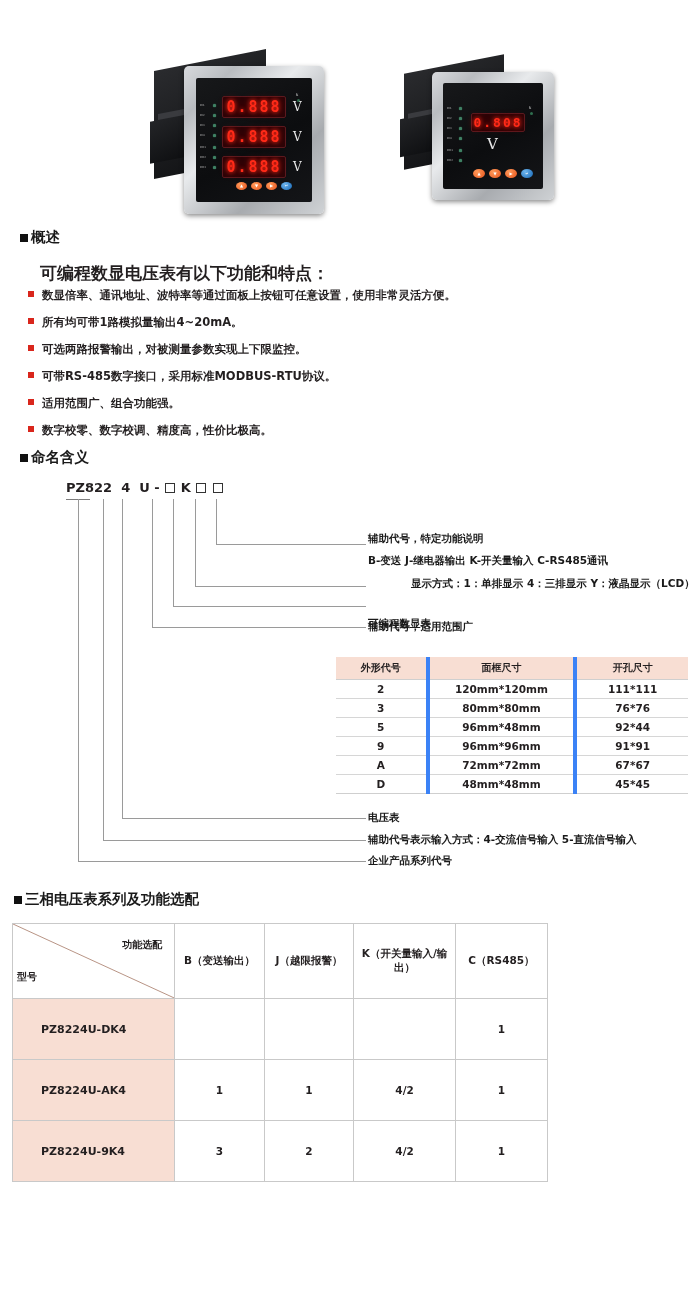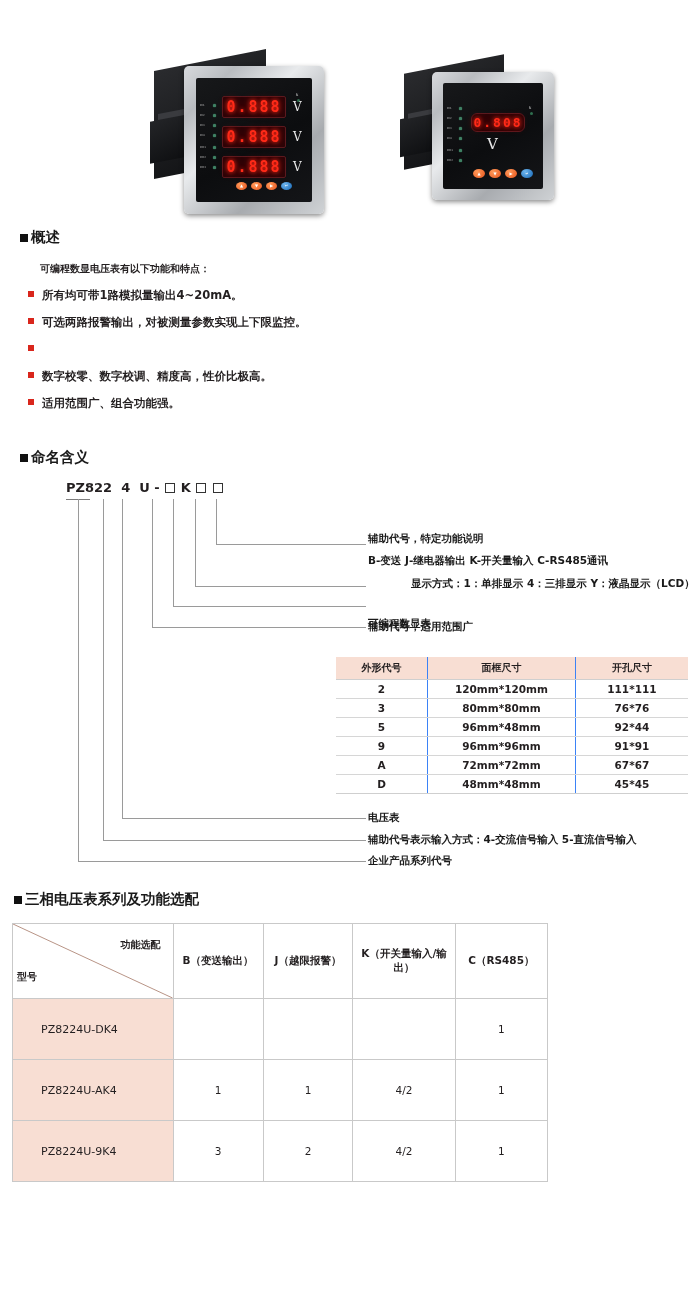--- a/index.html
+++ b/index.html
@@ -60,21 +60,21 @@
 
   
   .sect{
     font-size:14.5px;font-weight:700;color:#1a1a1a;
     display:flex;align-items:center;gap:3px;
   }
   .sq{display:inline-block;width:8px;height:8px;background:#111;}
   .sq.red{width:6px;height:6px;background:#d9261c;}
 
   #overview-heading{position:absolute;left:20px;top:228px;}
-  #overview-intro{position:absolute;left:40px;top:262px;font-size:10px;font-weight:700;}
+  #overview-intro{position:absolute;left:40px;top:262px;font-size:17px;font-weight:700;}
   #feature-list{position:absolute;left:28px;top:288px;width:640px;}
   .feat{display:flex;align-items:flex-start;gap:8px;height:27px;}
   .feat .txt{font-size:11.5px;font-weight:700;line-height:12px;padding-top:1px;}
   .feat .sq.red{margin-top:3px;flex:none;}
 
   #naming-heading{position:absolute;left:20px;top:448px;}
 
   
   #naming-diagram{position:absolute;left:0;top:470px;width:700px;height:410px;}
   #code-string{
@@ -103,21 +103,21 @@
     border-collapse:collapse;font-size:10px;font-weight:700;
   }
   #dim-table th{
     background:#f8ded3;font-weight:700;padding:4px 0;text-align:center;
     border-bottom:1px solid #cfcfcf;
   }
   #dim-table td{
     padding:3px 0;text-align:center;border-bottom:1px solid #d6d6d6;
     font-size:10.5px;
   }
-  #dim-table th+th,#dim-table td+td{border-left:1px solid #3b82f6;}
+  #dim-table th+th,#dim-table td+td{border-left:4px solid #3b82f6;}
   #dim-table tr:last-child td{border-bottom:1px solid #cfcfcf;}
 
   
   #series-heading{position:absolute;left:14px;top:890px;}
   #series-table{
     position:absolute;left:12px;top:923px;
     width:536px;border-collapse:collapse;
     font-size:10.5px;
   }
   #series-table td,#series-table th{
@@ -133,21 +133,21 @@
   th.corner .diag{
     position:absolute;left:0;top:0;width:100%;height:100%;overflow:hidden;
   }
   th.corner .diag svg{display:block;width:100%;height:100%;}
   th.corner .fn{
     position:absolute;right:12px;top:14px;font-weight:700;font-size:10px;
   }
   th.corner .md{
     position:absolute;left:4px;bottom:14px;font-weight:700;font-size:10px;
   }
-  #series-table tbody td{height:58px;font-weight:400;}
+  #series-table tbody td{height:58px;font-weight:700;}
   #series-table tbody td.model{
     background:#f8ded3;text-align:left;padding-left:28px;font-size:11px;
   }
 </style>
 </head>
 <body>
 
 <div class="photos">
 
   <div class="meter" style="left:148px;top:14px;width:195px;height:190px;">
@@ -228,21 +228,21 @@
           <div class="ledlabel" style="left:4px;top:44px;">DI3</div>
           <div class="led" style="left:16px;top:44px;"></div>
           <div class="ledlabel" style="left:4px;top:54px;">DI4</div>
           <div class="led" style="left:16px;top:54px;"></div>
           <div class="ledlabel" style="left:4px;top:66px;">DO1</div>
           <div class="led" style="left:16px;top:66px;"></div>
           <div class="ledlabel" style="left:4px;top:76px;">DO2</div>
           <div class="led" style="left:16px;top:76px;"></div>
         </div>
 
-        <div class="lcdrow" style="left:28px;top:30px;width:52px;height:17px;border-radius:6px;">
+        <div class="lcdrow" style="left:28px;top:30px;width:52px;height:17px;">
           <div class="seg" style="font-size:13px;">0.808</div>
         </div>
 
         <div class="ktag" style="left:86px;top:22px;font-size:4px;">k</div>
         <div class="kdot" style="left:87px;top:29px;"></div>
 
         <div class="unitv" style="left:44px;top:52px;font-size:15px;">V</div>
 
         <div class="btn o" style="left:30px;top:86px;width:12px;height:9px;">
           <span>▲</span>
@@ -264,36 +264,41 @@
 <div class="sect" id="overview-heading">
   <span class="sq"></span>
   <span>概述</span>
 </div>
 
 <div id="overview-intro">可编程数显电压表有以下功能和特点：</div>
 
 <div id="feature-list">
   <div class="feat">
     <span class="sq red"></span>
+    <span class="txt">数显倍率、通讯地址、波特率等通过面板上按钮可任意设置，使用非常灵活方便。</span>
+  </div>
+  <div class="feat">
+    <span class="sq red"></span>
     <span class="txt">所有均可带1路模拟量输出4~20mA。</span>
   </div>
   <div class="feat">
     <span class="sq red"></span>
     <span class="txt">可选两路报警输出，对被测量参数实现上下限监控。</span>
   </div>
   <div class="feat">
     <span class="sq red"></span>
+    <span class="txt">可带RS-485数字接口，采用标准MODBUS-RTU协议。</span>
+  </div>
+  <div class="feat">
+    <span class="sq red"></span>
+    <span class="txt">适用范围广、组合功能强。</span>
   </div>
   <div class="feat">
     <span class="sq red"></span>
     <span class="txt">数字校零、数字校调、精度高，性价比极高。</span>
-  </div>
-  <div class="feat">
-    <span class="sq red"></span>
-    <span class="txt">适用范围广、组合功能强。</span>
   </div>
 </div>
 
 <div class="sect" id="naming-heading">
   <span class="sq"></span>
   <span>命名含义</span>
 </div>
 
 <div id="naming-diagram">
 

